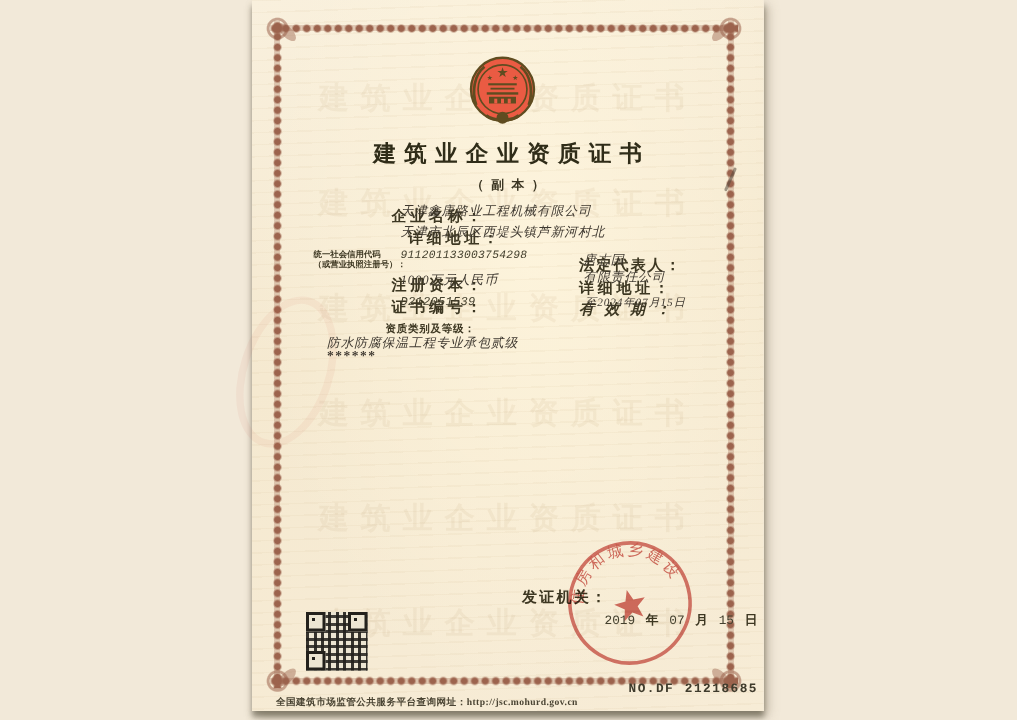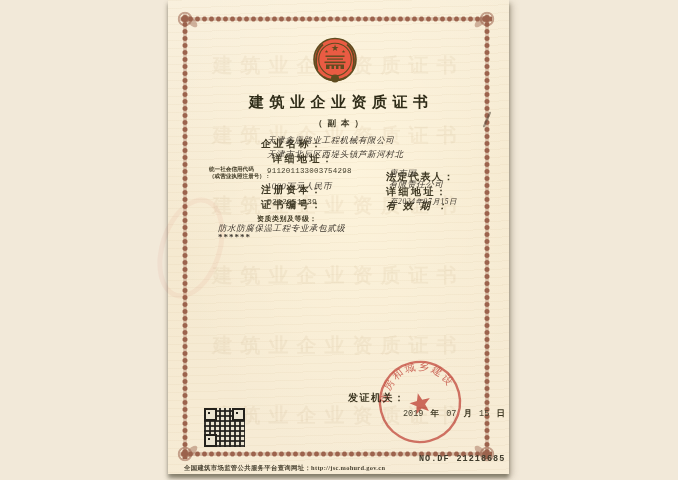--- a/index.html
+++ b/index.html
@@ -50,21 +50,21 @@
     font-size:15px;letter-spacing:5.5px;text-indent:5.5px;color:#2f2c18;}
   .subtitle{position:absolute;top:118px;left:0;right:0;text-align:center;
     font-weight:bold;font-size:8.5px;letter-spacing:5px;text-indent:5px;color:#3a3522;}
 
   
   .lbl{position:absolute;font-weight:bold;color:#3d3722;font-size:10px;letter-spacing:2.5px;white-space:nowrap;margin-left:48px;}
   .lbl-w{letter-spacing:7px;font-style:italic;}
   .lbl-sm{position:absolute;font-weight:bold;color:#3d3722;font-size:5.6px;letter-spacing:0;white-space:nowrap;}
   .val{position:absolute;font-style:italic;color:#3f3931;font-size:8.5px;letter-spacing:.6px;white-space:nowrap;}
   .num{position:absolute;font-family:"Liberation Mono","DejaVu Sans Mono",monospace;
-       color:#44402e;font-size:7.5px;letter-spacing:.2px;white-space:nowrap;}
+       color:#44402e;font-size:7.5px;letter-spacing:.2px;white-space:nowrap;font-style:italic;}
   .mask{position:absolute;font-weight:bold;color:#3f3931;font-size:9px;letter-spacing:1px;}
 
   
   .issuer-lbl{position:absolute;left:180px;top:391px;font-weight:bold;font-size:10px;letter-spacing:1.5px;color:#3d3722;}
   .dateline{position:absolute;left:207px;top:408px;font-size:8.5px;color:#44402e;white-space:nowrap;margin-left:25px;}
   .dateline .d{font-family:"Liberation Mono","DejaVu Sans Mono",monospace;margin:0 3px;}
   .dateline .u{font-weight:bold;color:#3d3722;margin:0 2px;}
   .madeby{position:absolute;left:193px;top:431px;font-weight:bold;font-size:8.5px;
           letter-spacing:.5px;color:#3a342a;white-space:nowrap;}
 

